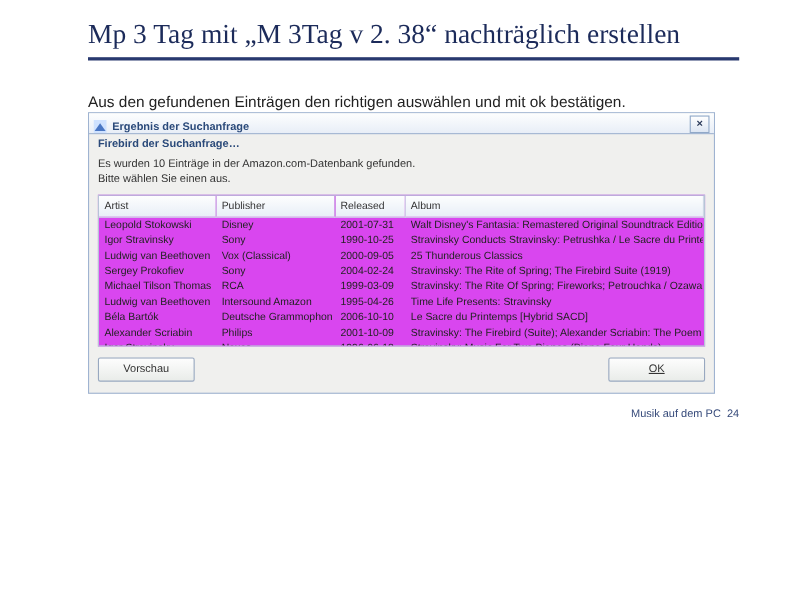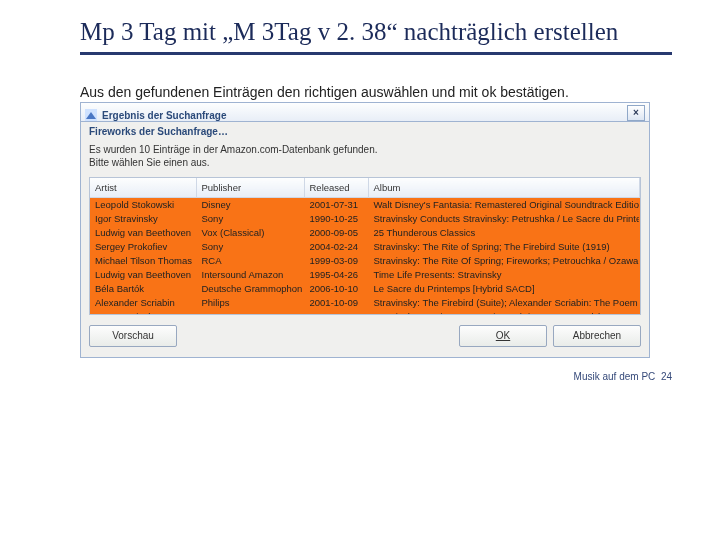--- a/index.html
+++ b/index.html
@@ -88,21 +88,21 @@
     color: #2b4a7a;
   }
   .info-text {
     padding: 6px 8px 8px 8px;
     color: #333;
     line-height: 1.3;
   }
   .table-wrap {
     margin: 0 8px;
     border: 1px solid #b7c4d7;
-    background: #f97316;
+    background: #d946ef;
     height: 136px;
     overflow: hidden;
   }
   table.results {
     border-collapse: collapse;
     width: 100%;
     font-size: 9.5px;
     table-layout: fixed;
   }
   table.results th {
@@ -177,21 +177,21 @@
       <span class="icon">
         <svg width="12" height="12" viewBox="0 0 12 12">
           <rect x="0" y="0" width="12" height="12" fill="#cfe2ff"></rect>
           <path d="M1 10 L6 3 L11 10 Z" fill="#4a77c4"></path>
         </svg>
       </span>
       <span class="caption">Ergebnis der Suchanfrage</span>
       <span class="close">×</span>
     </div>
 
-    <div class="sub-head">Fireworks der Suchanfrage…</div>
+    <div class="sub-head">Firebird der Suchanfrage…</div>
     <div class="info-text">
       <span>Es wurden 10 Einträge in der Amazon.com-Datenbank gefunden.</span><br>
       <span>Bitte wählen Sie einen aus.</span>
     </div>
 
     <div class="table-wrap">
       <table class="results">
         <colgroup>
           <col class="col-artist">
             <col class="col-pub">
@@ -264,21 +264,20 @@
           </tbody>
       </table>
     </div>
 
     <div class="btn-row">
       <span class="btn">Vorschau</span>
       <span class="spacer"></span>
       <span class="btn">
           <span class="default-ok">OK</span>
         </span>
-      <span class="btn">Abbrechen</span>
     </div>
   </div>
 
   <div class="footer">
     <span>Musik auf dem PC</span>
     &nbsp;<span>24</span>
   </div>
 </div>
 
 </body></html>

